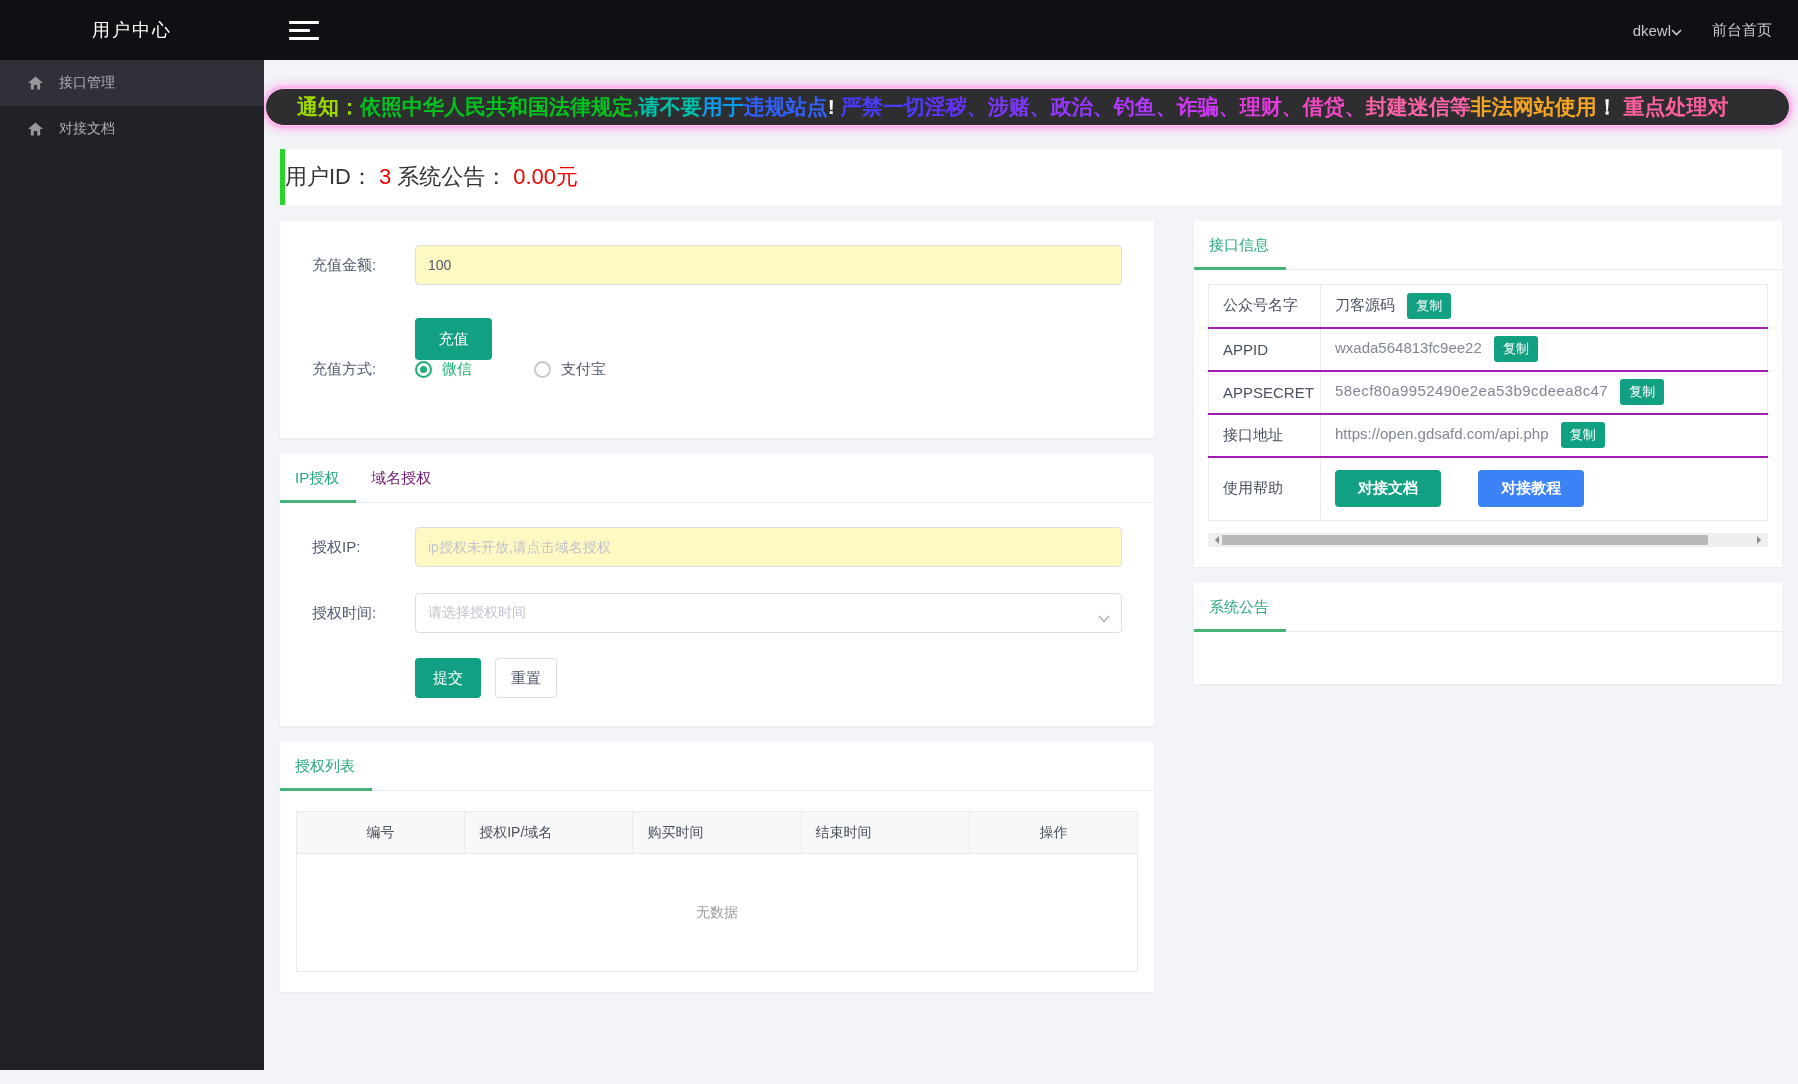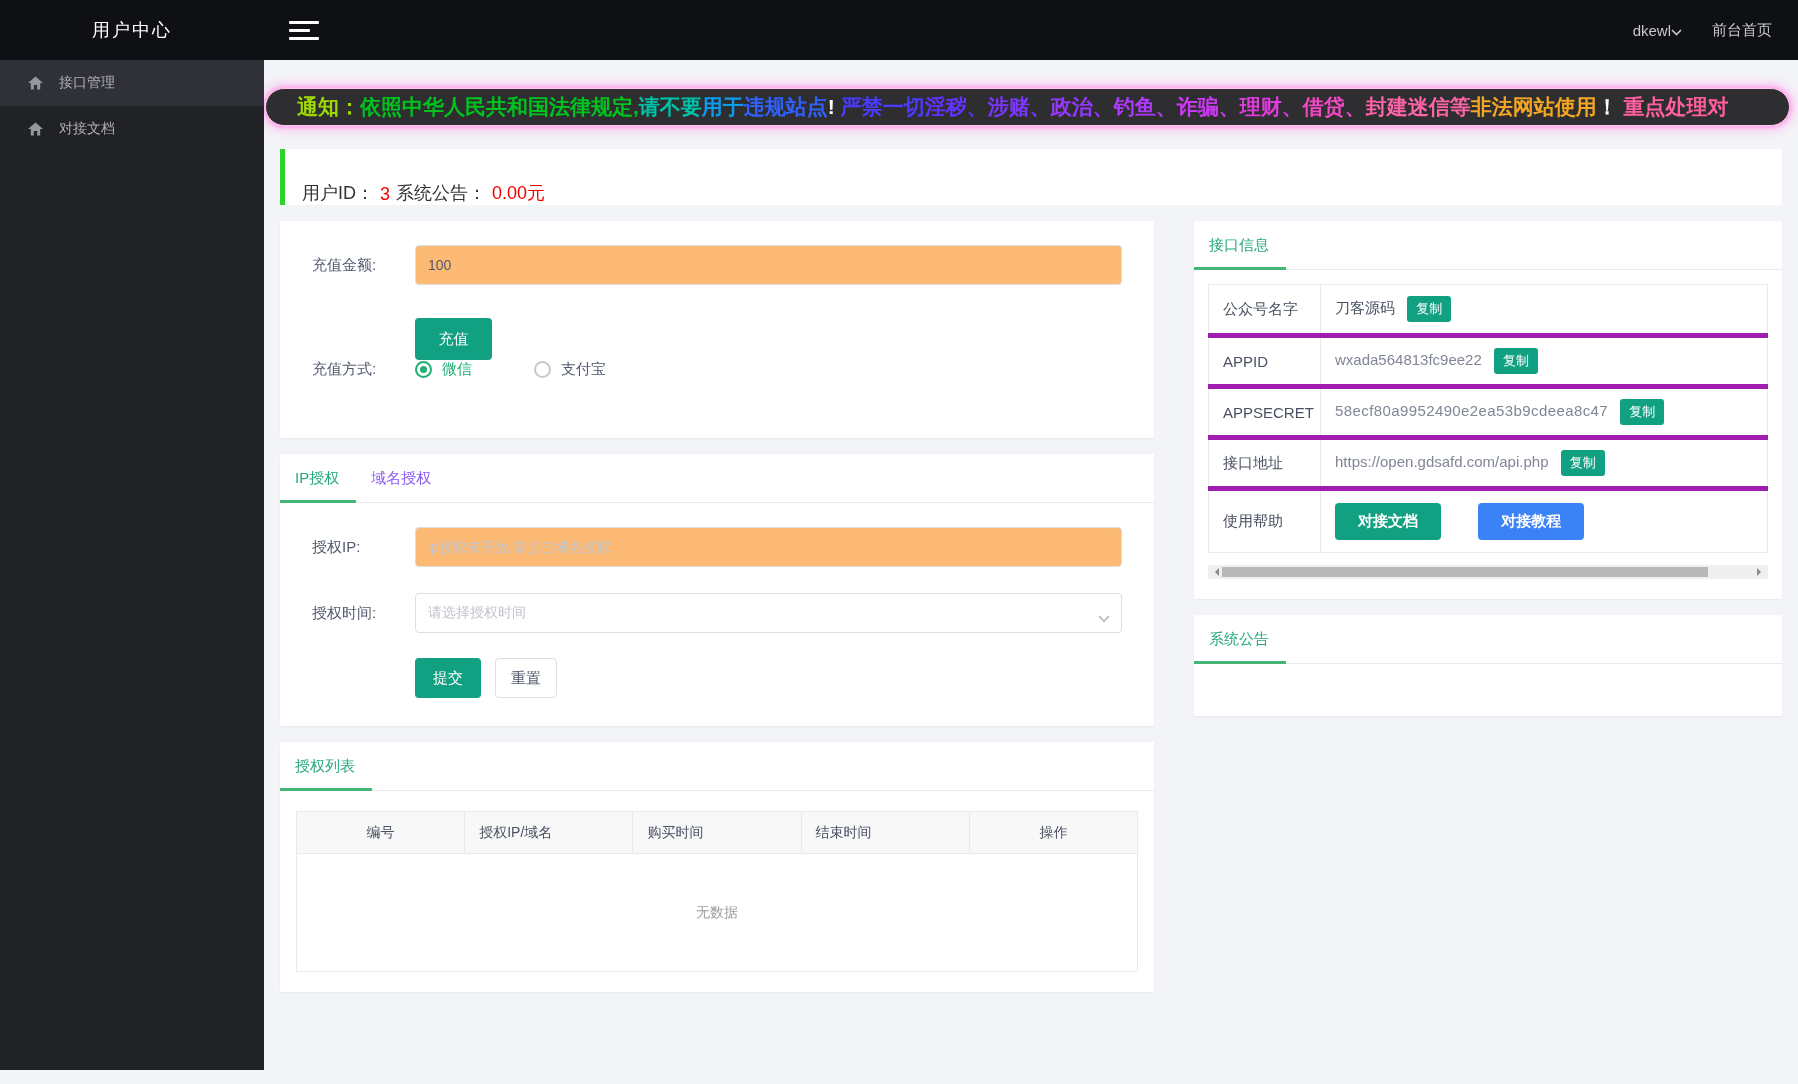--- a/index.html
+++ b/index.html
@@ -26,38 +26,38 @@
   .home-ico { display:inline-flex; }
 
   
   .main { position:absolute; top:60px; left:264px; width:1534px; height:1024px; padding:28px 16px 0 16px; }
 
   .notice { margin:0 -8px 0 -15px; height:38px; background:#2e2e31; border:1px solid #ffc6f0;
             border-radius:21px; box-shadow:0 0 3px 2px #ffaeea, 0 0 10px 5px rgba(255,140,230,.40);
             overflow:hidden; white-space:nowrap; font-weight:bold; font-size:21px; line-height:35px; padding-left:31px; }
 
   .userbar { margin-top:23px; height:56px; background:#ffffff; border-left:5px solid #2cd32c;
-             display:flex; align-items:flex-end; padding-left:17px; font-size:18px; color:#333; }
+             display:flex; align-items:center; font-size:22px; color:#333; }
   .userbar span { margin-right:6px; }
   .red { color:#f30000; }
 
   .columns { display:flex; gap:40px; margin-top:16px; align-items:flex-start; }
   .col-left { width:990px; }
   .col-right { flex:1; }
 
   .card { background:#ffffff; margin-bottom:16px; box-shadow:0 1px 2px rgba(0,0,0,.05); }
   .card-tabs { display:flex; border-bottom:1px solid #e8eaec; }
-  .tab { height:48px; line-height:48px; padding:0 17px 0 15px; font-size:15px; color:#8b5cf6; cursor:pointer; position:relative; }
+  .tab { height:48px; line-height:48px; padding:0 17px 0 15px; font-size:15px; color:#701a75; cursor:pointer; position:relative; }
   .tab.active { color:#28a97c; }
   .tab.active::after { content:""; position:absolute; left:0; right:0; bottom:-1px; height:3px; background:#46b474; }
 
   .card-body { padding:24px 32px 28px 32px; }
   .form-row { display:flex; align-items:center; }
   .form-label { width:103px; font-size:15px; color:#515a6e; flex-shrink:0; }
-  .text-input { flex:1; height:40px; border:1px solid #dcdee2; border-radius:4px; padding:0 12px; font-size:14px; color:#515a6e; background:#fdba74; outline:none; }
+  .text-input { flex:1; height:40px; border:1px solid #dcdee2; border-radius:4px; padding:0 12px; font-size:14px; color:#515a6e; background:#fef9c3; outline:none; }
   .text-input::placeholder { color:#c0c4cc; }
 
   .radio-group { display:flex; align-items:center; gap:62px; }
   .radio { display:flex; align-items:center; gap:10px; cursor:pointer; }
   .radio-circle { width:17px; height:17px; border-radius:50%; border:2px solid #c8c9cc; background:#fff; position:relative; }
   .radio.checked .radio-circle { border-color:#1faf73; }
   .radio.checked .radio-circle::after { content:""; position:absolute; left:3px; top:3px; width:7px; height:7px; border-radius:50%; background:#1faf73; }
   .radio-label { font-size:15px; color:#515a6e; }
   .radio.checked .radio-label { color:#1faf73; }
 
@@ -77,21 +77,21 @@
   .auth-table th { background:#f8f8f9; height:42px; font-weight:normal; color:#495060; font-size:14px;
                    border-bottom:1px solid #e8eaec; }
   .auth-table th:not(:last-child){ border-right:1px solid #e8eaec; }
   .auth-table th.l { text-align:left; padding-left:14px; }
   .auth-table td.empty { height:118px; text-align:center; color:#9a9da1; font-size:14px; }
 
   
   .info-card .card-body { padding:14px 14px 20px 14px; }
   .info-clip { overflow:hidden; width:100%; }
   table.info-table { width:560px; border-collapse:collapse; border:1px solid #e8eaec; }
-  .info-table td { border-bottom:5px solid #a21caf; height:51px; }
+  .info-table td { border-bottom:2px solid #a21caf; height:43px; }
   .info-table tr:last-child td { border-bottom:none; height:64px; }
   td.label-cell { width:112px; padding-left:14px; color:#495060; font-size:15px; border-right:1px solid #e8eaec; }
   td.value-cell { padding-left:14px; font-size:15px; color:#808695; white-space:nowrap; }
   tr.first .value-cell { color:#495060; }
   tr.secret .value-text { letter-spacing:.4px; }
   .copy-badge { display:inline-block; background:#12a082; color:#fff; font-size:13px; padding:4px 9px; border-radius:3px; margin-left:8px; cursor:pointer; }
   .help-btn { height:37px; padding:0 23px; border-radius:4px; color:#fff; font-size:15px; border:none; cursor:pointer; font-family:inherit; font-weight:bold; }
   .help-btn.doc { background:#12a082; }
   .help-btn.tut { background:#3b82f6; margin-left:33px; }
 

